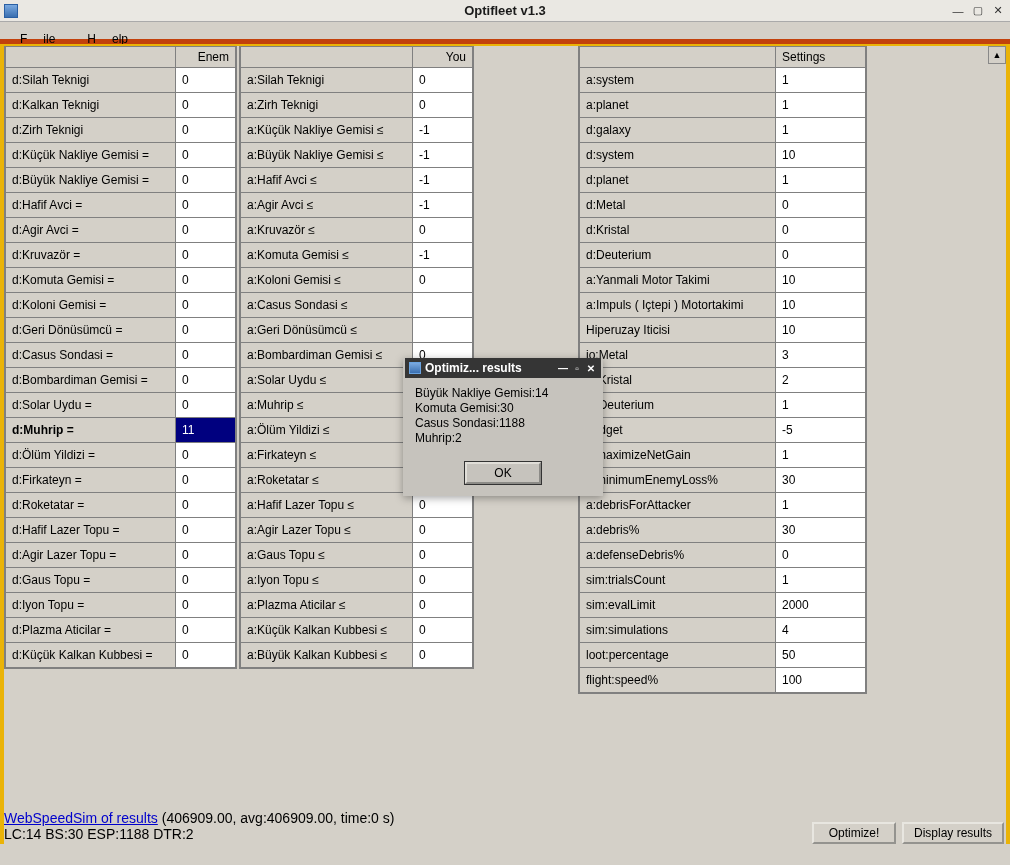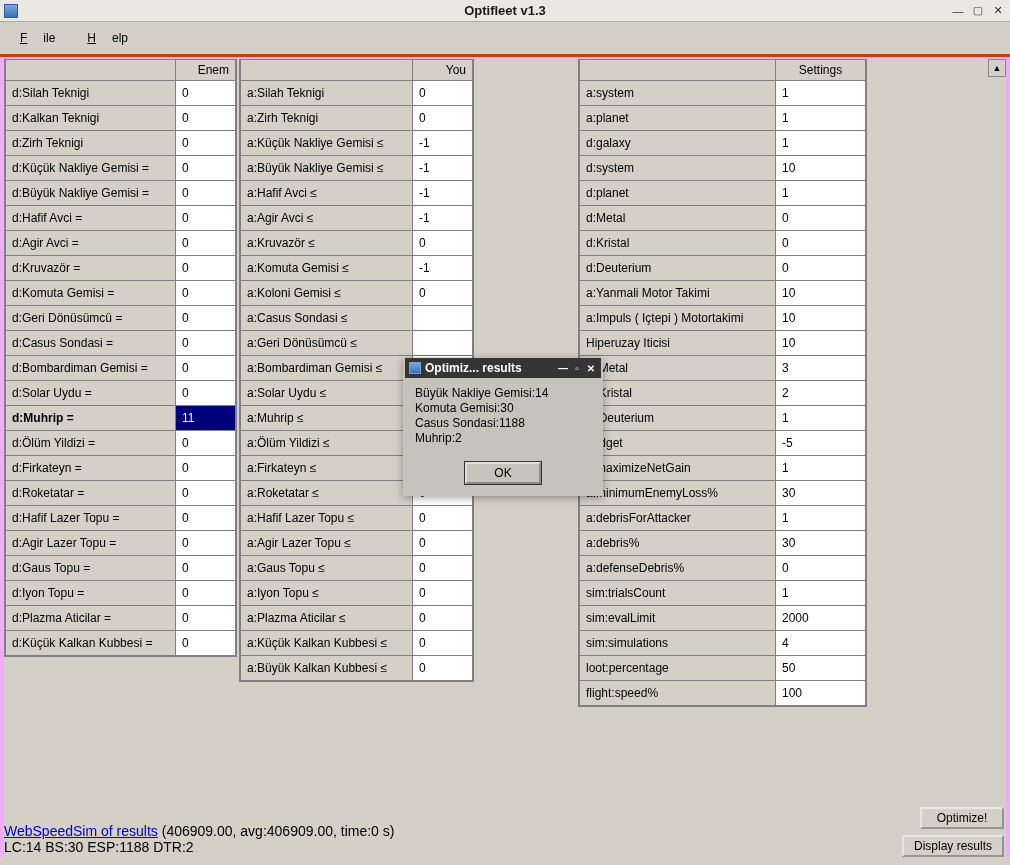--- a/index.html
+++ b/index.html
@@ -41,30 +41,30 @@
 .titlebar .controls { display: flex; gap: 4px; z-index: 1; }
 .titlebar .controls span {
   width: 16px; height: 14px;
   display: inline-flex; align-items: center; justify-content: center;
   font-size: 11px; color: #333;
 }
 .menubar {
   background: #d4d0c8;
   height: 22px;
   display: flex;
-  align-items: center;
-  padding: 16px 4px;
-  border-bottom: 3px solid #c2410c;
+  align-items: flex-start;
+  padding: 8px 4px;
+  border-bottom: 5px solid #c2410c;
 }
 .menubar span { padding: 2px 8px; cursor: default; }
 .menubar span .ul { text-decoration: underline; }
 .content {
   position: relative;
   height: 800px;
-  background: #f0abfc;
+  background: #eab308;
   overflow: hidden;
 }
 .scrollpane {
   position: absolute;
   left: 4px; top: 2px; right: 4px; bottom: 0;
   background: #d4d0c8;
   overflow: hidden;
 }
 .scrollbar-v {
   position: absolute;
@@ -123,21 +123,21 @@
   display: flex;
   flex-direction: column;
 }
 .status .row1 a { color: #0000cc; text-decoration: underline; }
 
 .buttons-br {
   position: absolute;
   right: 6px;
   bottom: 0;
   display: flex;
-  flex-direction: column;
+  flex-direction: row;
   gap: 6px;
   align-items: flex-end;
 }
 .btn {
   background: #d4d0c8;
   border: 2px outset #e8e6e0;
   padding: 2px 10px;
   font-size: 12px;
   cursor: pointer;
   min-width: 84px;
@@ -256,20 +256,24 @@
                 </tr>
                 <tr>
                   <td class="label">d:Kruvazör =</td>
                   <td class="val">0</td>
                 </tr>
                 <tr>
                   <td class="label">d:Komuta Gemisi =</td>
                   <td class="val">0</td>
                 </tr>
                 <tr>
+                  <td class="label">d:Koloni Gemisi =</td>
+                  <td class="val">0</td>
+                </tr>
+                <tr>
                   <td class="label">d:Geri Dönüsümcü =</td>
                   <td class="val">0</td>
                 </tr>
                 <tr>
                   <td class="label">d:Casus Sondasi =</td>
                   <td class="val">0</td>
                 </tr>
                 <tr>
                   <td class="label">d:Bombardiman Gemisi =</td>
                   <td class="val">0</td>
@@ -426,21 +430,21 @@
                 </tr>
               </tbody>
             </table>
         </div>
         <div class="spacer"></div>
         <div class="grid-wrap">
           <table class="grid" id="tbl-settings">
               <tbody>
                 <tr>
                   <th style="width:196px"></th>
-                  <th style="width:90px;text-align:center">Settings</th>
+                  <th style="width:90px;text-align:left">Settings</th>
                 </tr>
                 <tr>
                   <td class="label">a:system</td>
                   <td class="val">1</td>
                 </tr>
                 <tr>
                   <td class="label">a:planet</td>
                   <td class="val">1</td>
                 </tr>
                 <tr>

